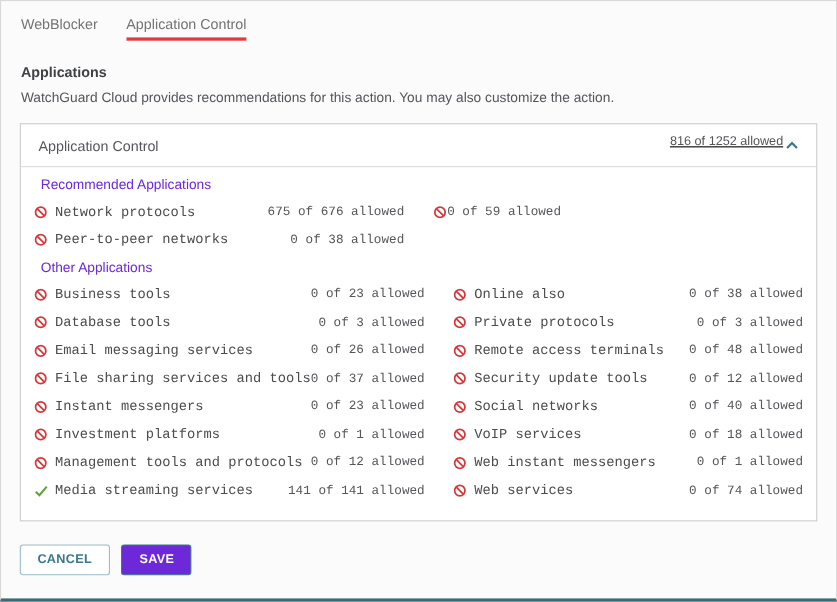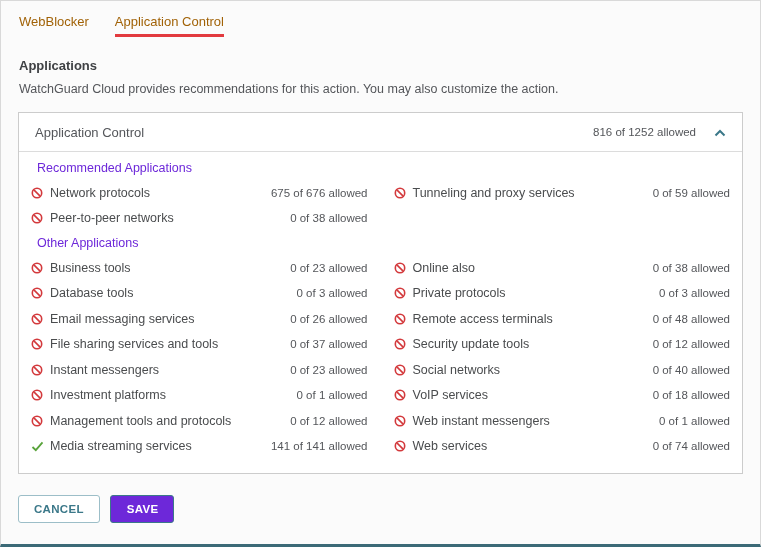--- a/index.html
+++ b/index.html
@@ -4,35 +4,35 @@
 <style>
   html,body{margin:0;padding:0;}
   body{font-family:"Liberation Sans",sans-serif;background:#fff;}
   .screen{
     width:761px;height:547px;box-sizing:border-box;position:relative;
     border:1px solid #d9d9d9;border-bottom:3px solid #3c6a77;
     background:#fbfbfb;overflow:hidden;
   }
   
   .tabs{display:flex;gap:26px;padding:13px 18px 0 18px;}
-  .tab{font-size:13px;color:#a16207;padding-bottom:5px;border-bottom:3px solid transparent;cursor:pointer;}
+  .tab{font-size:13px;color:#737373;padding-bottom:5px;border-bottom:3px solid transparent;cursor:pointer;}
   .tab.active{border-bottom-color:#e23a3f;}
   
   .page-heading{margin:21px 18px 0;font-size:13px;font-weight:bold;color:#3f4144;}
   .page-desc{margin:9px 18px 16px;font-size:12.5px;color:#54565a;}
   
   .card{margin:12px 17px 0;background:#fff;border:1px solid #cccccc;}
   .card-header{display:flex;align-items:center;justify-content:space-between;padding:10px 16px;border-bottom:1px solid #dcdcdc;cursor:pointer;}
   .card-title{font-size:13px;color:#54565a;}
-  .card-summary{display:flex;align-items:center;gap:18px;}
+  .card-summary{display:flex;align-items:flex-start;gap:2px;text-decoration:underline;}
   .card-summary .summary-text{font-size:11.5px;color:#54565a;}
   .card-body{padding:4px 12px 14px 12px;}
   .section-title{font-weight:normal;font-size:12.5px;color:#6d28d9;margin:5px 6px 5px 6px;}
   .grid{display:grid;grid-template-columns:1fr 1fr;column-gap:26px;}
-  .item{display:flex;align-items:center;height:25.5px;cursor:pointer;}
+  .item{display:flex;align-items:center;height:25.5px;cursor:pointer;font-family:Liberation Mono, monospace;}
   .item .icon{width:13px;display:flex;align-items:center;flex:0 0 auto;}
   .item .label{flex:1;font-size:12.5px;color:#4a4c4e;margin-left:6px;white-space:nowrap;}
   .item .count{font-size:11.5px;color:#54565a;white-space:nowrap;}
   
   .footer{display:flex;gap:10px;margin:21px 17px 0;align-items:flex-end;}
   .btn{font-family:"Liberation Sans",sans-serif;font-weight:bold;font-size:11.5px;letter-spacing:.3px;
        padding:7px 15px;border-radius:3px;cursor:pointer;}
   .btn-cancel{background:#fff;border:1px solid #9cbec8;color:#3b7889;}
   .btn-save{background:#6d28d9;border:1px solid #3b7889;color:#fff;padding-left:16px;}
 </style>
@@ -74,21 +74,20 @@
             <span class="label">Network protocols</span>
             <span class="count">675 of 676 allowed</span>
           </div>
           <div class="item">
             <span class="icon">
               <svg width="12" height="12" viewBox="0 0 12 12">
                 <circle cx="6" cy="6" r="4.7" fill="none" stroke="#d3393c" stroke-width="1.6"></circle>
                 <line x1="2.9" y1="2.9" x2="9.1" y2="9.1" stroke="#d3393c" stroke-width="1.6"></line>
               </svg>
             </span>
-            <span class="label">Tunneling and proxy services</span>
             <span class="count">0 of 59 allowed</span>
           </div>
           <div class="item">
             <span class="icon">
               <svg width="12" height="12" viewBox="0 0 12 12">
                 <circle cx="6" cy="6" r="4.7" fill="none" stroke="#d3393c" stroke-width="1.6"></circle>
                 <line x1="2.9" y1="2.9" x2="9.1" y2="9.1" stroke="#d3393c" stroke-width="1.6"></line>
               </svg>
             </span>
             <span class="label">Peer-to-peer networks</span>

